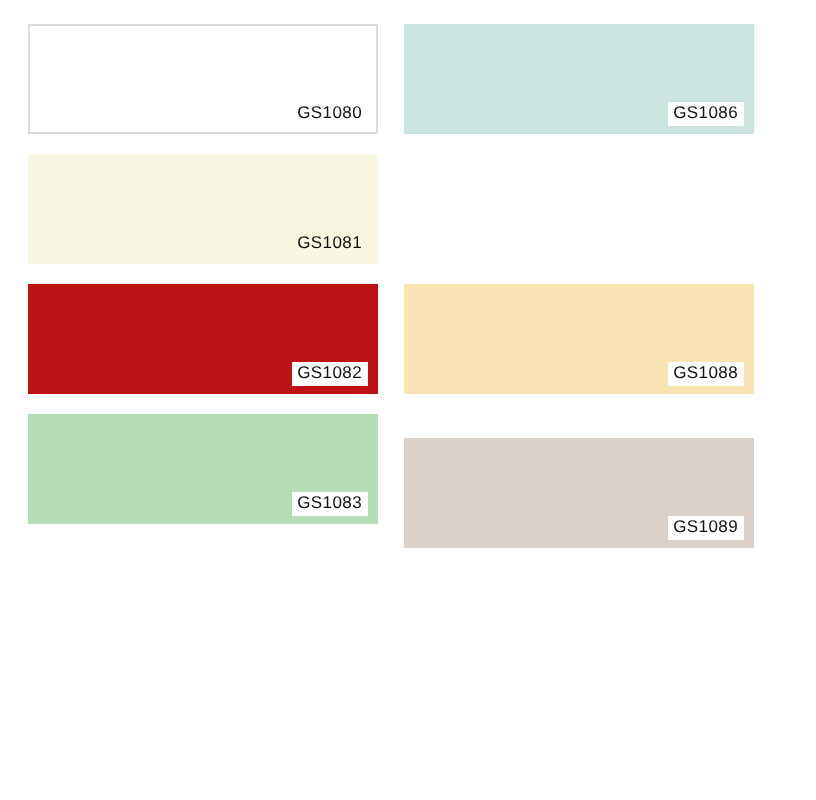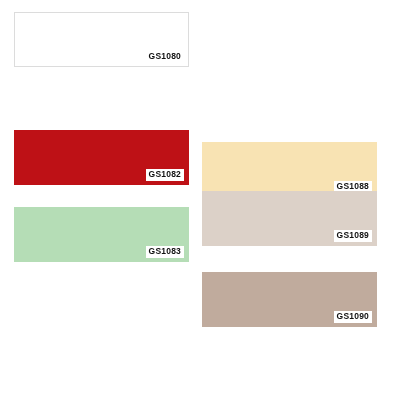--- a/index.html
+++ b/index.html
@@ -43,21 +43,21 @@
     box-sizing: border-box;
   }
   .swatch-fill.bordered {
     border: 1px solid #dcdcdc;
   }
   .swatch-label {
     position: absolute;
     right: 5px;
     bottom: 4px;
     font-size: 8.5px;
-    font-weight: bold;
+    font-weight: normal;
     letter-spacing: 0.2px;
     color: #111111;
     background: #ffffff;
     padding: 1px 3px 1px 3px;
     line-height: 1.15;
     white-space: nowrap;
   }
   .swatch-label.plain {
     background: transparent;
     padding: 1px 3px;
@@ -65,36 +65,40 @@
 </style>
 </head>
 <body style="background: rgb(255, 255, 255);">
 
 <div id="swatch-chart" style="background: rgb(255, 255, 255);">
   <div class="swatch-column" id="column-left">
       <div class="swatch-cell" style="top: 12px;">
         <div class="swatch-fill bordered" style="background: rgb(255, 255, 255);"></div>
         <div class="swatch-label plain">GS1080</div>
       </div>
-      <div class="swatch-cell" style="top: 130px;">
+      <div class="swatch-cell" style="top: 77px;">
+        <div class="swatch-fill" style="background: rgb(249, 247, 225);"></div>
+        <div class="swatch-label plain">GS1081</div>
+      </div>
+      <div class="swatch-cell" style="top: 142px;">
         <div class="swatch-fill" style="background: rgb(190, 17, 22);"></div>
         <div class="swatch-label">GS1082</div>
       </div>
       <div class="swatch-cell" style="top: 207px; padding-left: 16px;">
         <div class="swatch-fill" style="background: rgb(181, 221, 182);"></div>
         <div class="swatch-label">GS1083</div>
       </div>
     </div>
   <div class="swatch-column" id="column-right">
+      <div class="swatch-cell" style="top: 12px;">
+        <div class="swatch-fill" style="background: rgb(203, 228, 223);"></div>
+        <div class="swatch-label">GS1086</div>
+      </div>
       <div class="swatch-cell" style="top: 142px; padding-left: 26px;">
         <div class="swatch-fill" style="background: rgb(248, 227, 179);"></div>
         <div class="swatch-label">GS1088</div>
       </div>
-      <div class="swatch-cell" style="top: 191px;">
+      <div class="swatch-cell" style="top: 219px;">
         <div class="swatch-fill" style="background: rgb(220, 209, 200);"></div>
         <div class="swatch-label">GS1089</div>
-      </div>
-      <div class="swatch-cell" style="top: 272px;">
-        <div class="swatch-fill" style="background: rgb(192, 171, 157);"></div>
-        <div class="swatch-label">GS1090</div>
       </div>
     </div>
 </div>
 
 </body></html>

